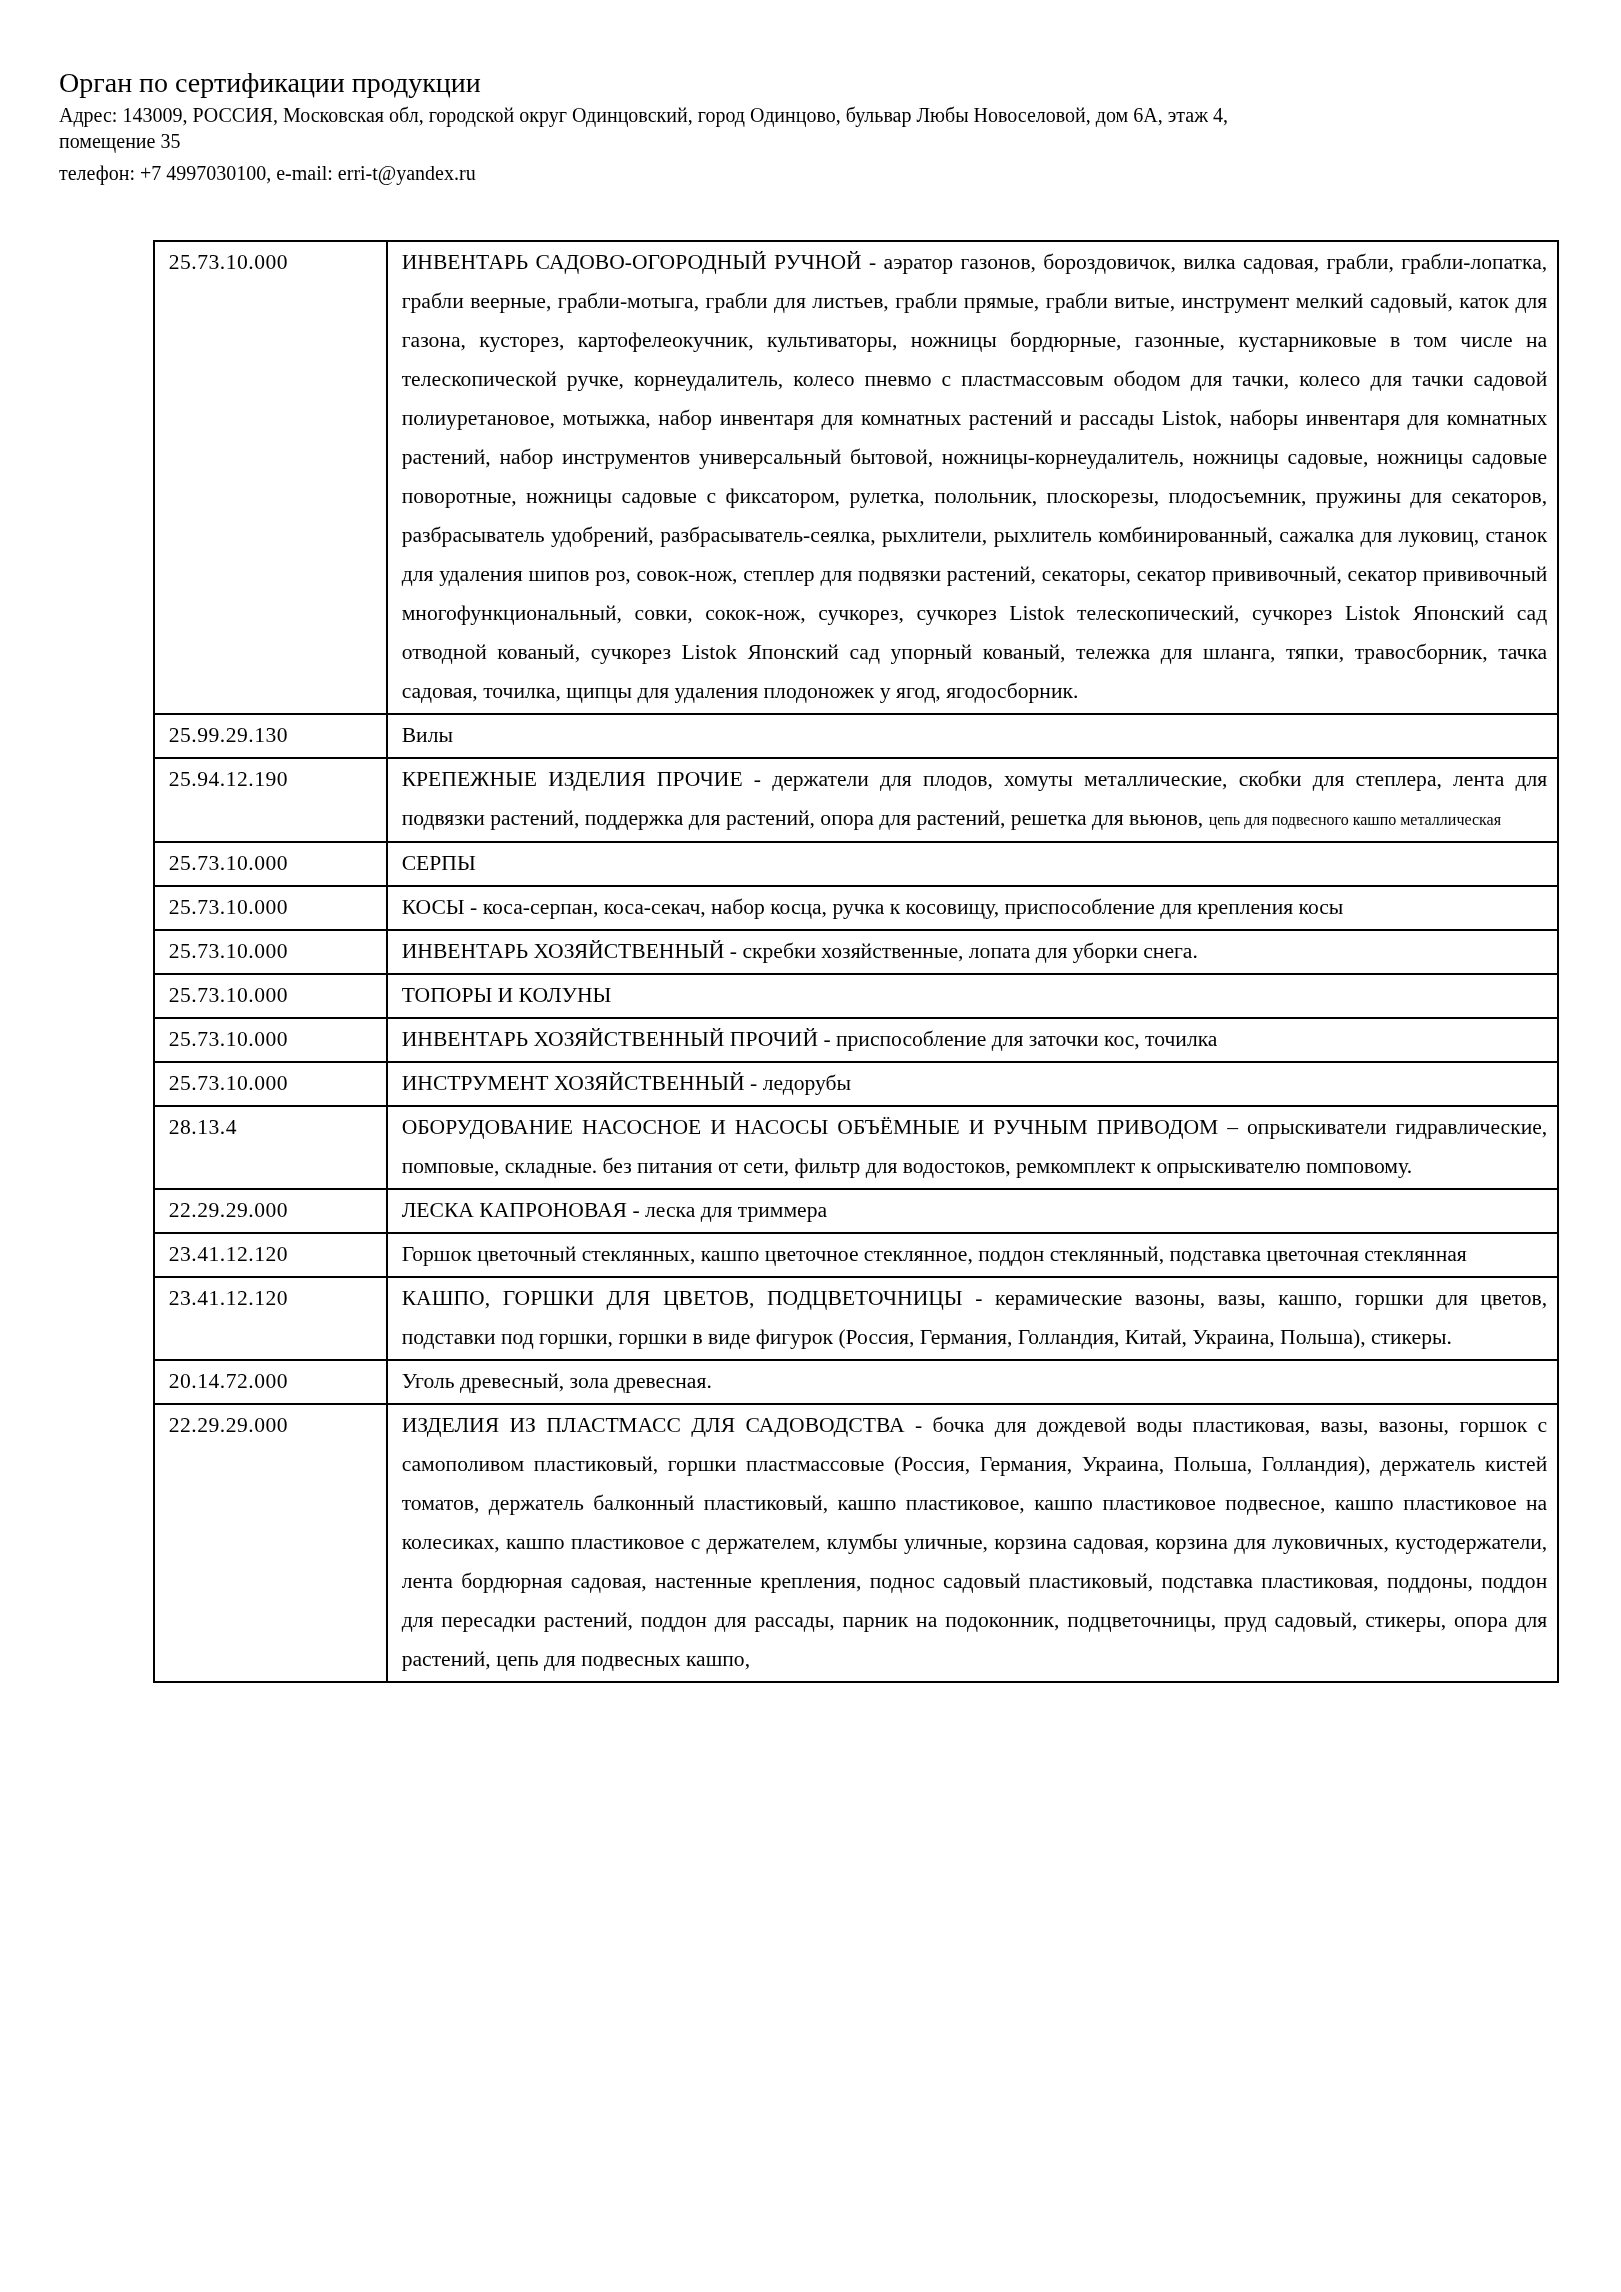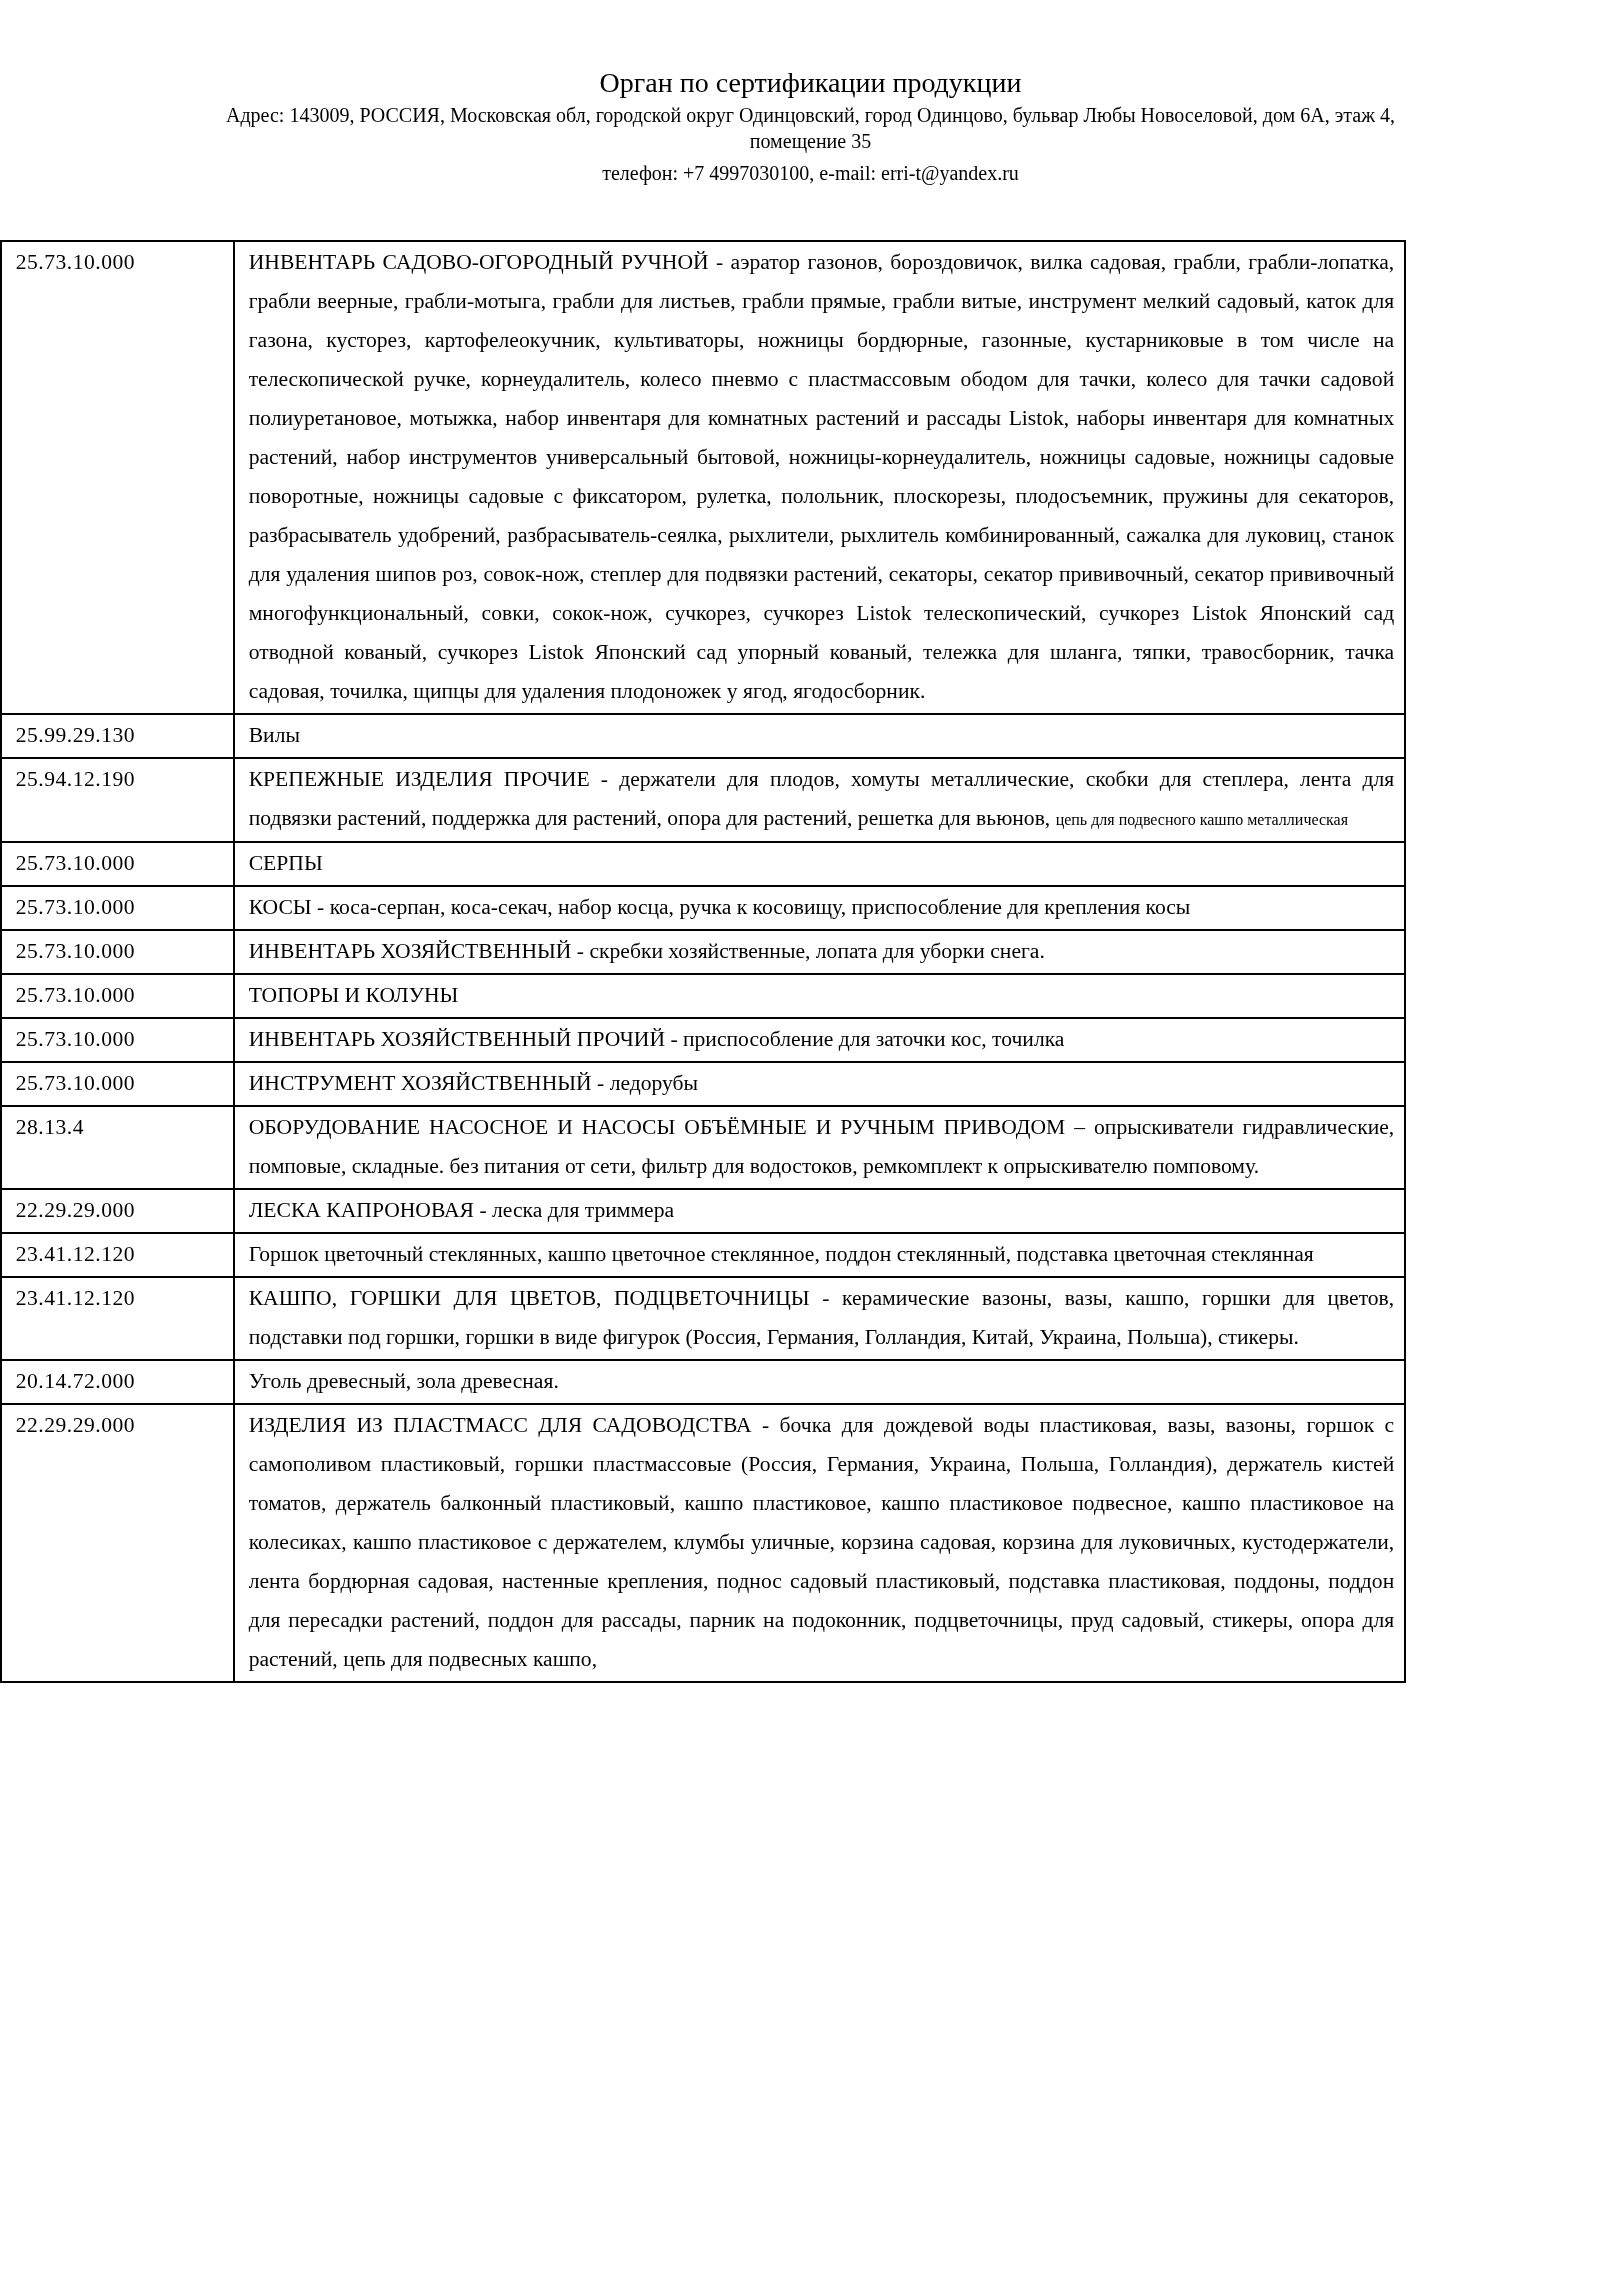--- a/index.html
+++ b/index.html
@@ -12,40 +12,41 @@
   .page {
     position: relative;
     width: 1621px;
     height: 2293px;
     background: #ffffff;
     box-sizing: border-box;
     padding-top: 63px;
     overflow: hidden;
   }
   .doc-header {
-    text-align: center;
+    text-align: left;
     padding: 0 59px;
   }
   .h-lg {
     font-size: 28px;
     line-height: 40px;
     white-space: nowrap;
   }
   .h-sm {
     font-size: 20px;
     line-height: 25.5px;
     white-space: nowrap;
   }
   .h-contact {
     margin-top: 7px;
   }
   table.products {
     border-collapse: collapse;
     table-layout: fixed;
     width: 1406px;
+    margin-left: 153px;
     margin-top: 53px;
   }
   table.products td {
     border: 2px solid #000000;
     vertical-align: top;
     font-size: 21.6px;
     line-height: 39px;
     padding: 1px 9.8px 2px 13.7px;
     box-sizing: border-box;
   }

